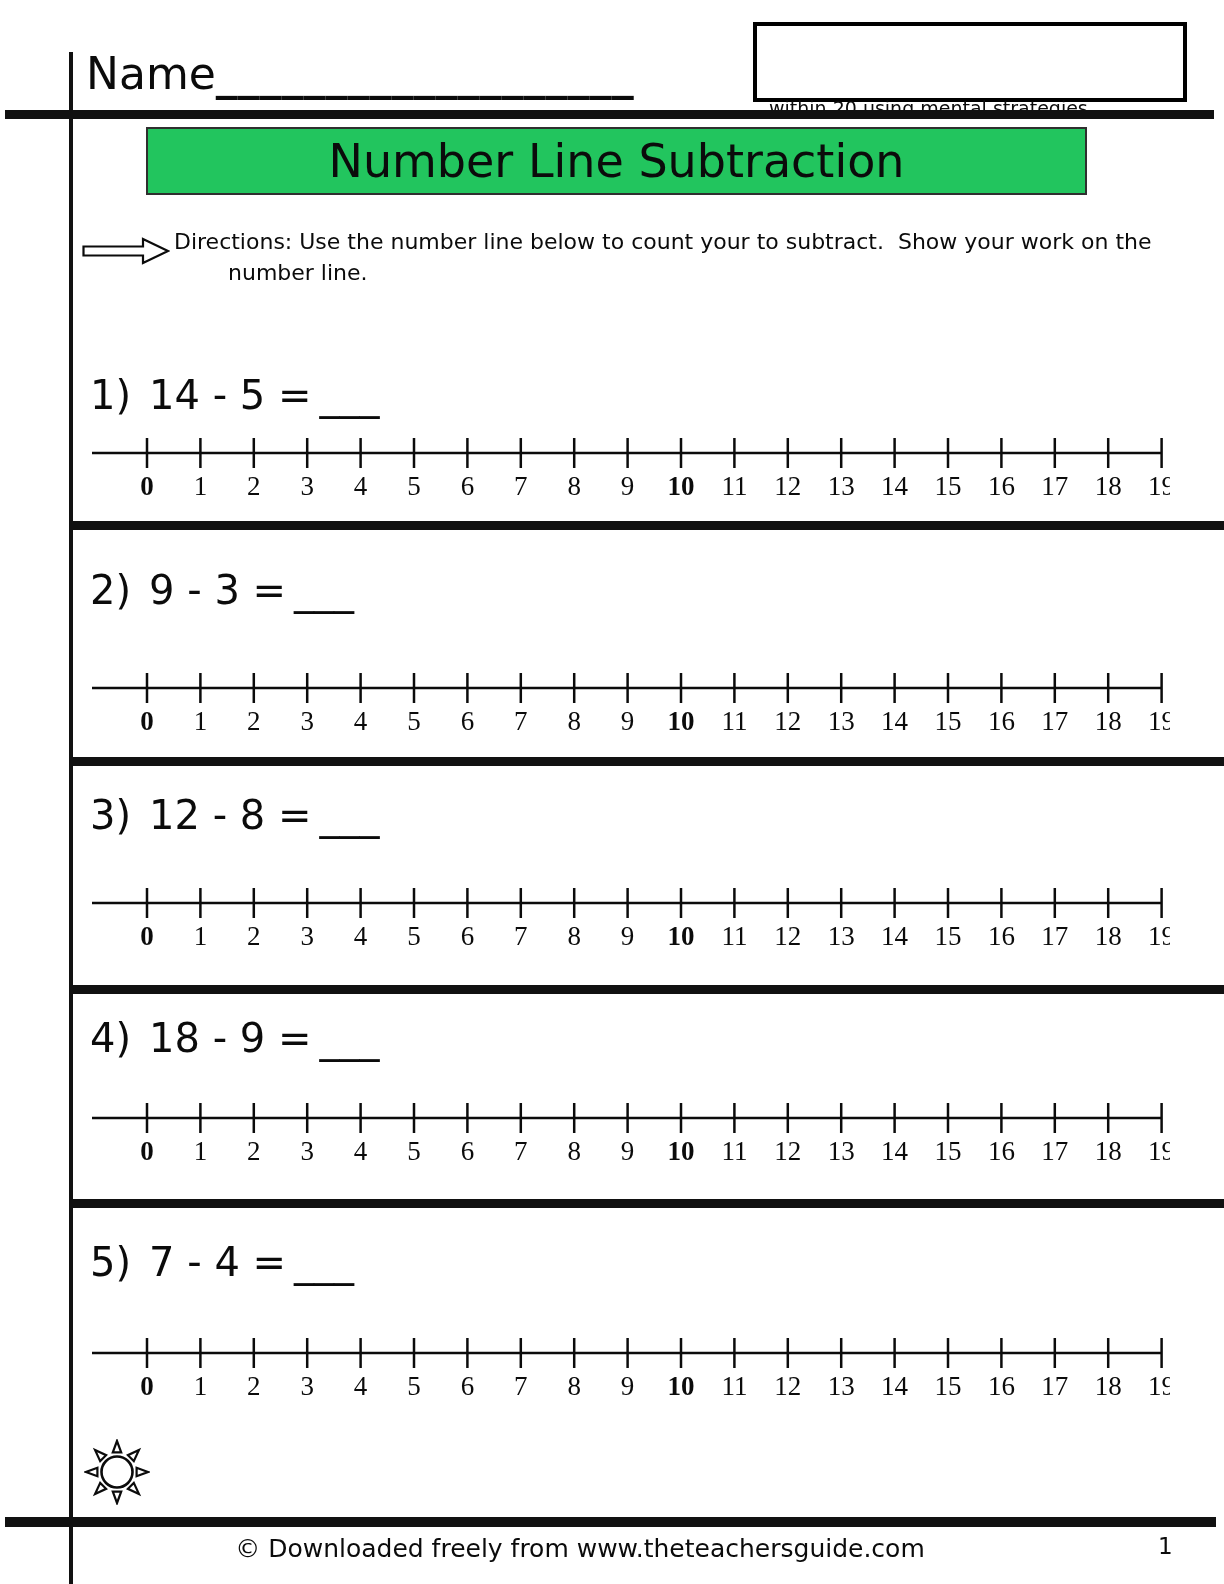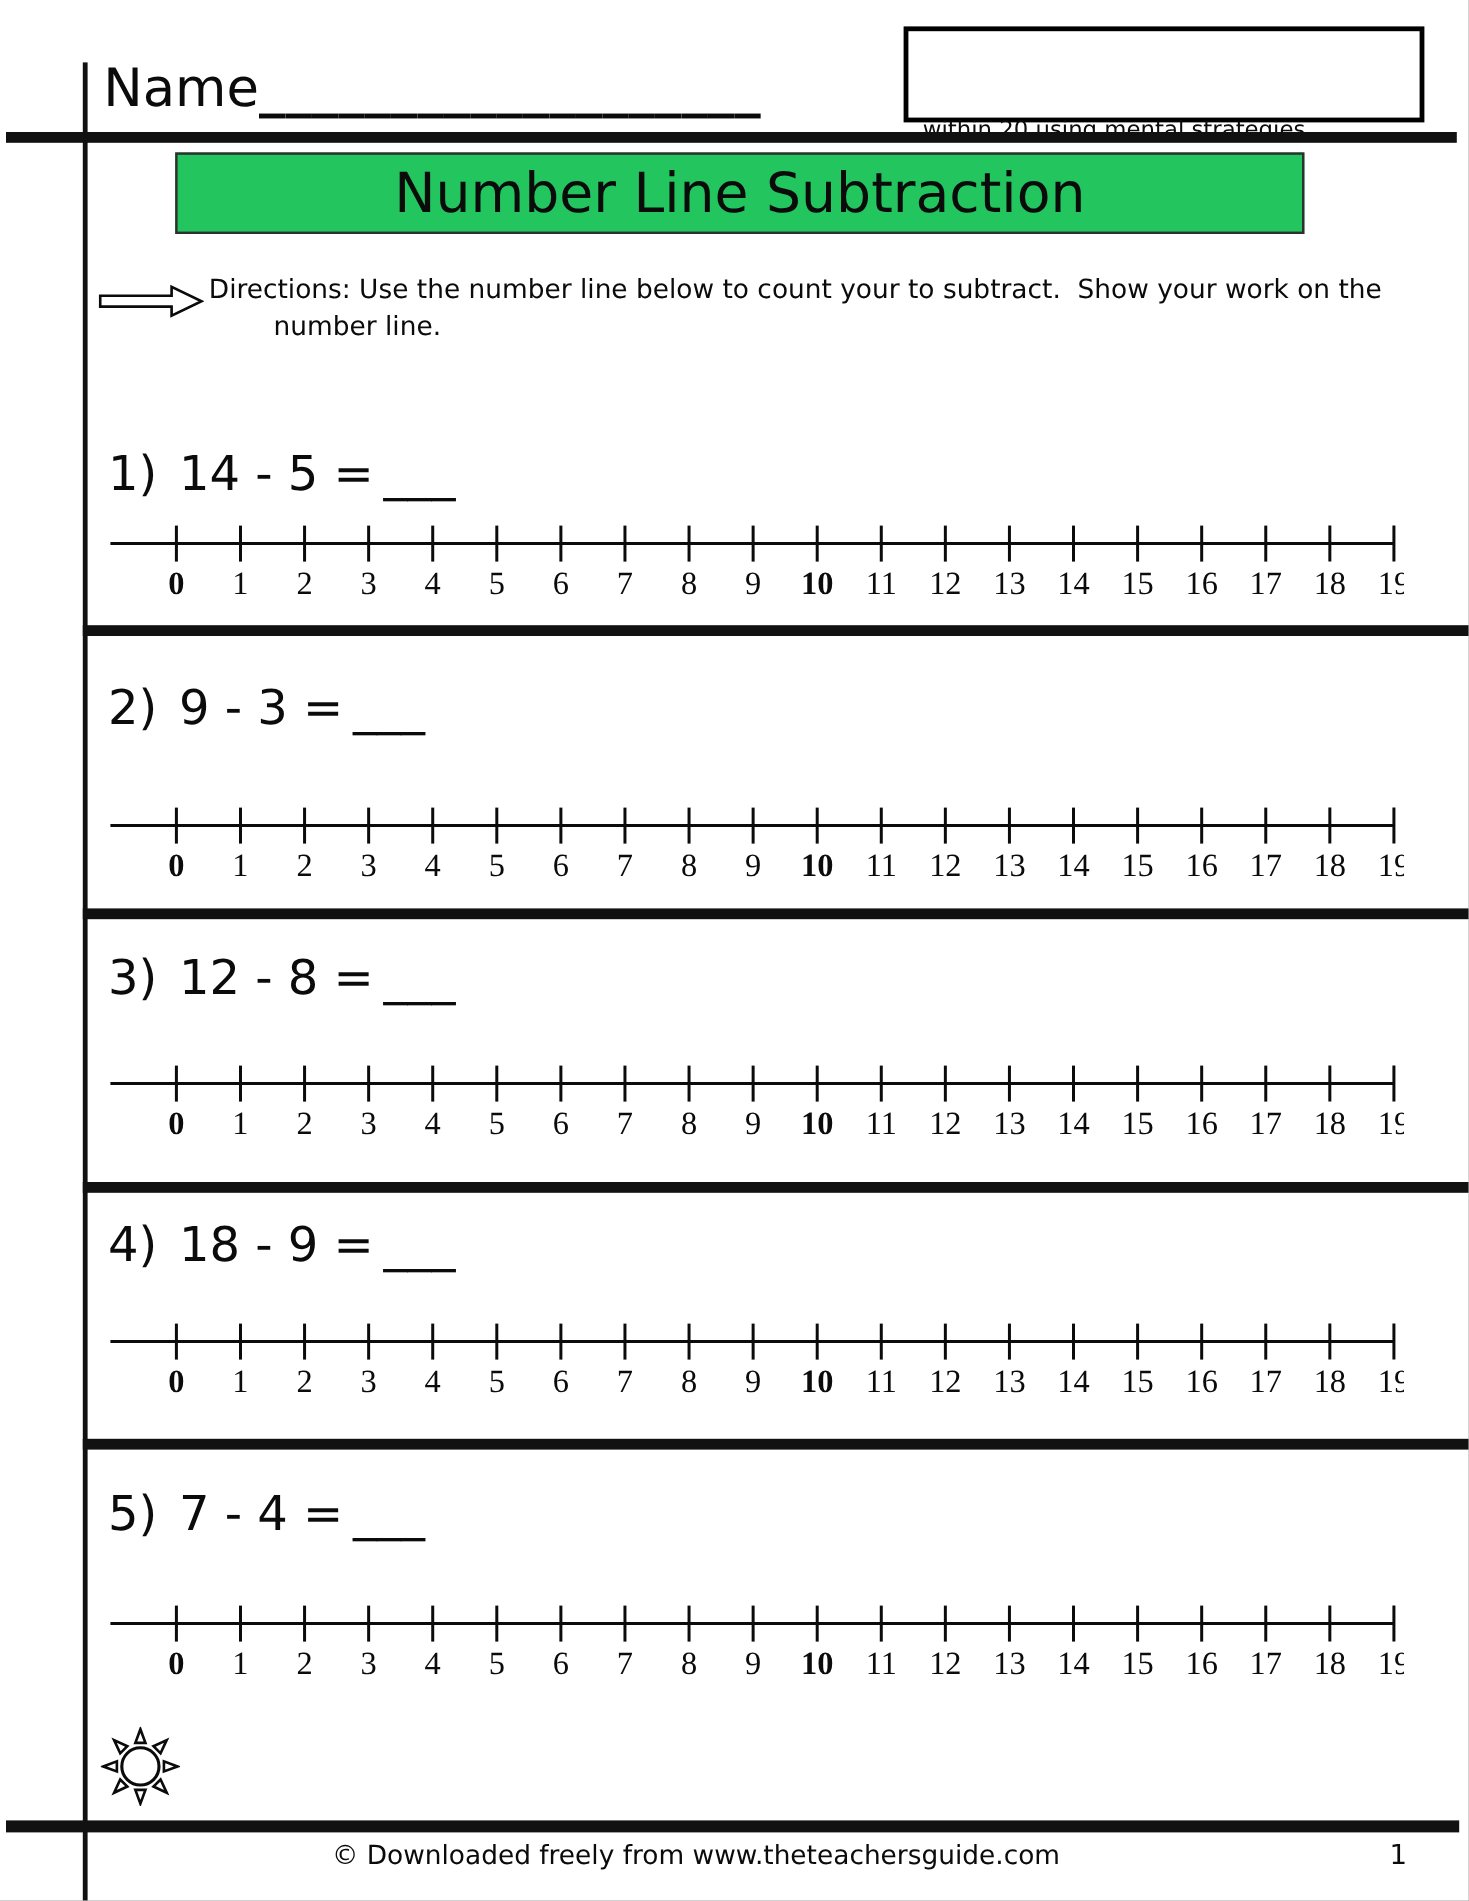--- a/index.html
+++ b/index.html
@@ -44,21 +44,21 @@
   .problem{position:absolute;left:90px;font-size:40px;line-height:44px;white-space:pre;}
   .p-label{margin-right:18px;}
   .p-blank{margin-left:8px;}
 
   .numberline{position:absolute;left:90px;}
   .nl-label{font-family:"Liberation Serif","DejaVu Serif",serif;font-size:27px;fill:#0b0b0b;}
   .nl-label.bold{font-weight:700;}
 
   .sun{position:absolute;left:84px;top:1439px;}
 
-  .footer-text{position:absolute;left:0;right:64px;top:1534px;text-align:center;font-size:22px;}
+  .footer-text{position:absolute;left:0;right:64px;top:1534px;text-align:center;font-size:25px;}
   .page-number{position:absolute;left:1158px;top:1533px;font-size:23px;}
 </style>
 </head>
 <body>
 
 <div class="page">
 
   <div class="v-rule"></div>
 
   <div class="name-row"><span>Name</span><span class="name-blank">___________________</span></div>

